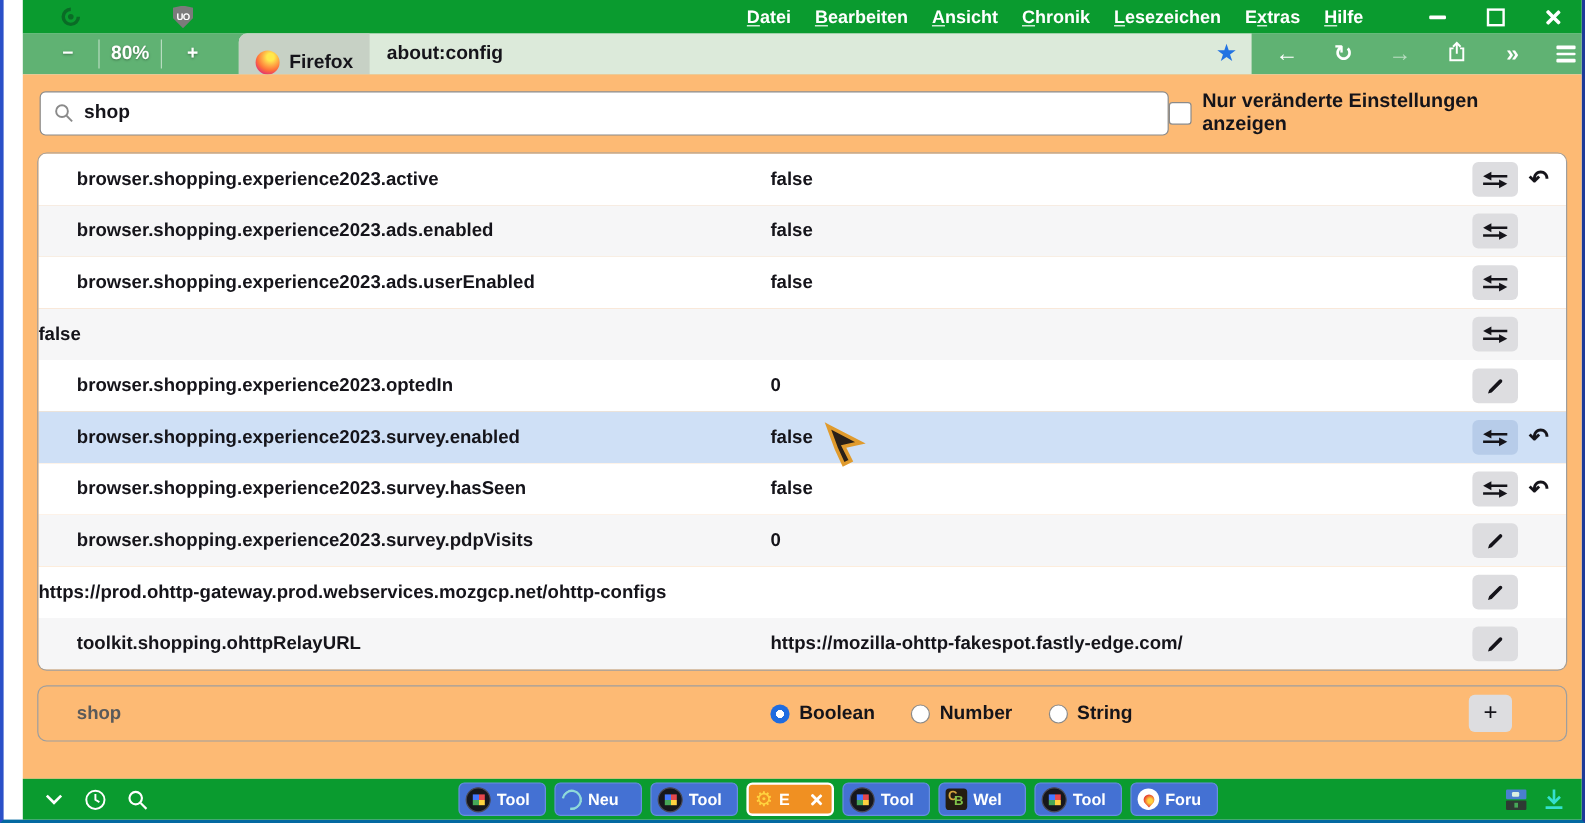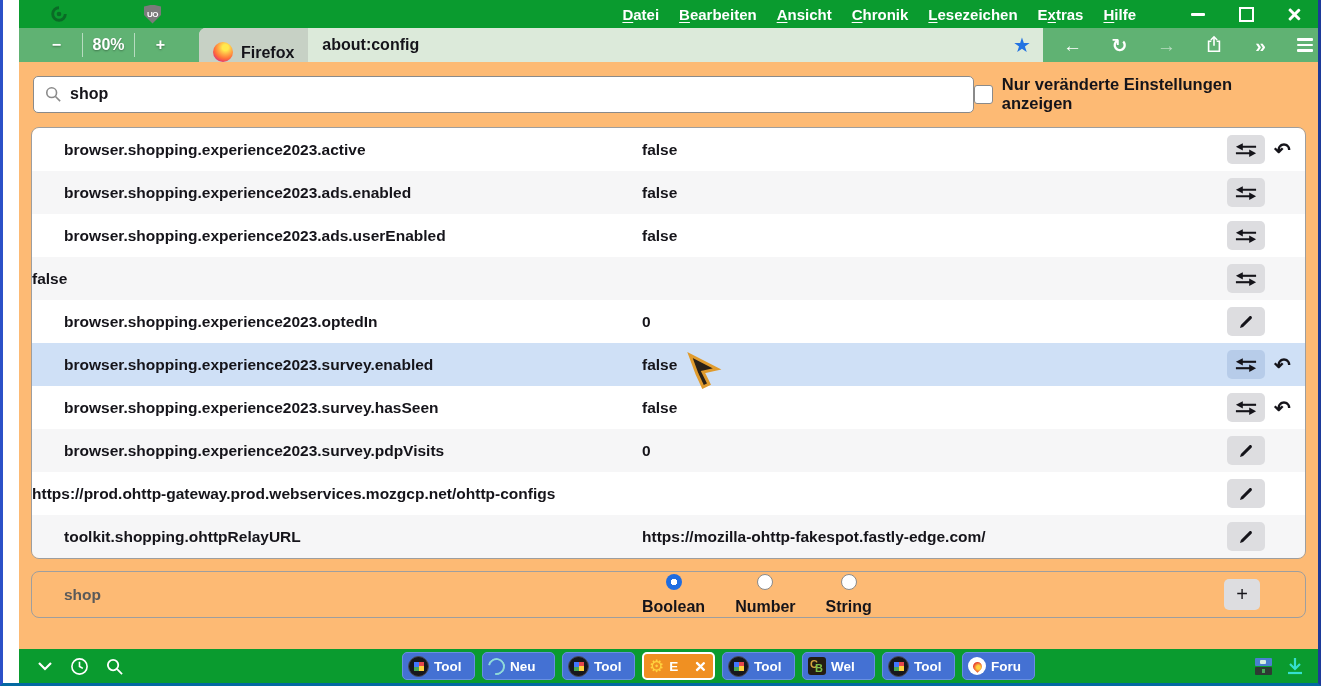--- a/index.html
+++ b/index.html
@@ -61,30 +61,30 @@
   .pref-name{width:578px;padding-left:32px;flex:0 0 auto;}
   .pref-value{flex:1;white-space:nowrap;overflow:hidden;padding-right:6px;}
   .pref-actions{width:78px;flex:0 0 auto;display:flex;align-items:center;gap:9px;}
   .action-btn{width:38px;height:29px;background:#dddde0;border:none;border-radius:5px;
     display:flex;align-items:center;justify-content:center;padding:0;cursor:pointer;}
   .hl .action-btn{background:#b7cce9;}
   .reset-btn{background:none;border:none;padding:0;font-size:20px;line-height:1;color:#15141a;cursor:pointer;font-weight:700;}
   .add-row{margin:12px 12px 0;border:1px solid #9e9e9e;border-radius:8px;height:45px;display:flex;align-items:center;}
   .add-name{width:578px;padding-left:32px;color:#5a5a5a;font-size:15.5px;flex:0 0 auto;}
   .radio-group{display:flex;align-items:center;gap:30px;}
-  .radio-option{display:flex;align-items:center;gap:8px;font-size:16px;cursor:default;flex-direction:column;}
+  .radio-option{display:flex;align-items:center;gap:8px;font-size:16px;cursor:default;}
   .radio{width:16px;height:16px;border-radius:50%;box-sizing:border-box;border:1.6px solid #8a8a8a;background:#fff;}
   .radio.sel{border:none;background:radial-gradient(circle,#fff 0 28%,#1f6ce0 30% 100%);}
   .add-actions{margin-left:auto;padding-right:45px;}
   .add-btn{width:36px;height:31px;background:#dddde0;border:none;border-radius:5px;font-size:20px;font-weight:400;
     display:flex;align-items:center;justify-content:center;cursor:pointer;color:#15141a;}
   
   .bottombar{height:34px;background:#0a9b2f;flex:0 0 auto;display:flex;align-items:center;position:relative;color:#fff;}
   .bb-left{display:flex;align-items:center;gap:17px;padding-left:18px;}
-  .taskbar{position:absolute;left:383px;top:3px;display:flex;gap:7px;}
+  .taskbar{position:absolute;left:363px;top:3px;display:flex;gap:7px;}
   .tb-btn{width:73px;height:28px;box-sizing:border-box;background:#4471d3;border:1px solid #6890e0;border-radius:5px;
     display:flex;align-items:center;gap:5px;padding:0 5px;color:#fff;font-size:13.5px;overflow:hidden;white-space:nowrap;}
   .tb-btn.active{background:#f09022;border:2px solid #fff;}
   .tb-label{overflow:hidden;}
   .gc{width:19px;height:19px;border-radius:50%;background:#17171c;border:1px solid #4a4a55;flex:0 0 auto;
     display:flex;align-items:center;justify-content:center;}
   .gc i{width:10px;height:9px;display:block;
     background:conic-gradient(from 0deg,#e5484d 0 25%,#ffd23f 0 50%,#46a758 0 75%,#4477ff 0);}
   .swirl{width:17px;height:17px;border-radius:50%;border:2.6px solid #8fd9d9;border-left-color:transparent;
     box-sizing:border-box;transform:rotate(-35deg);flex:0 0 auto;}

